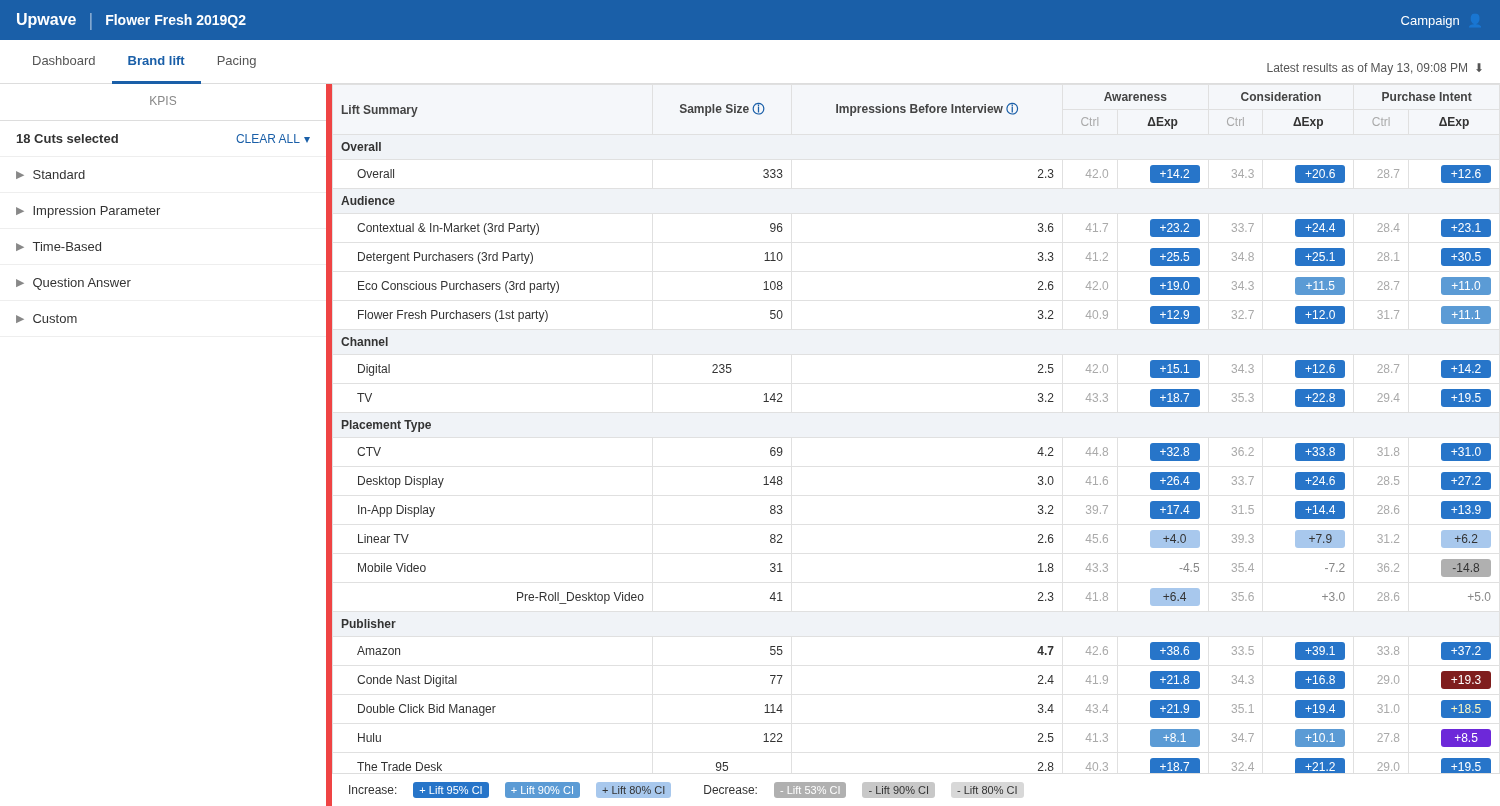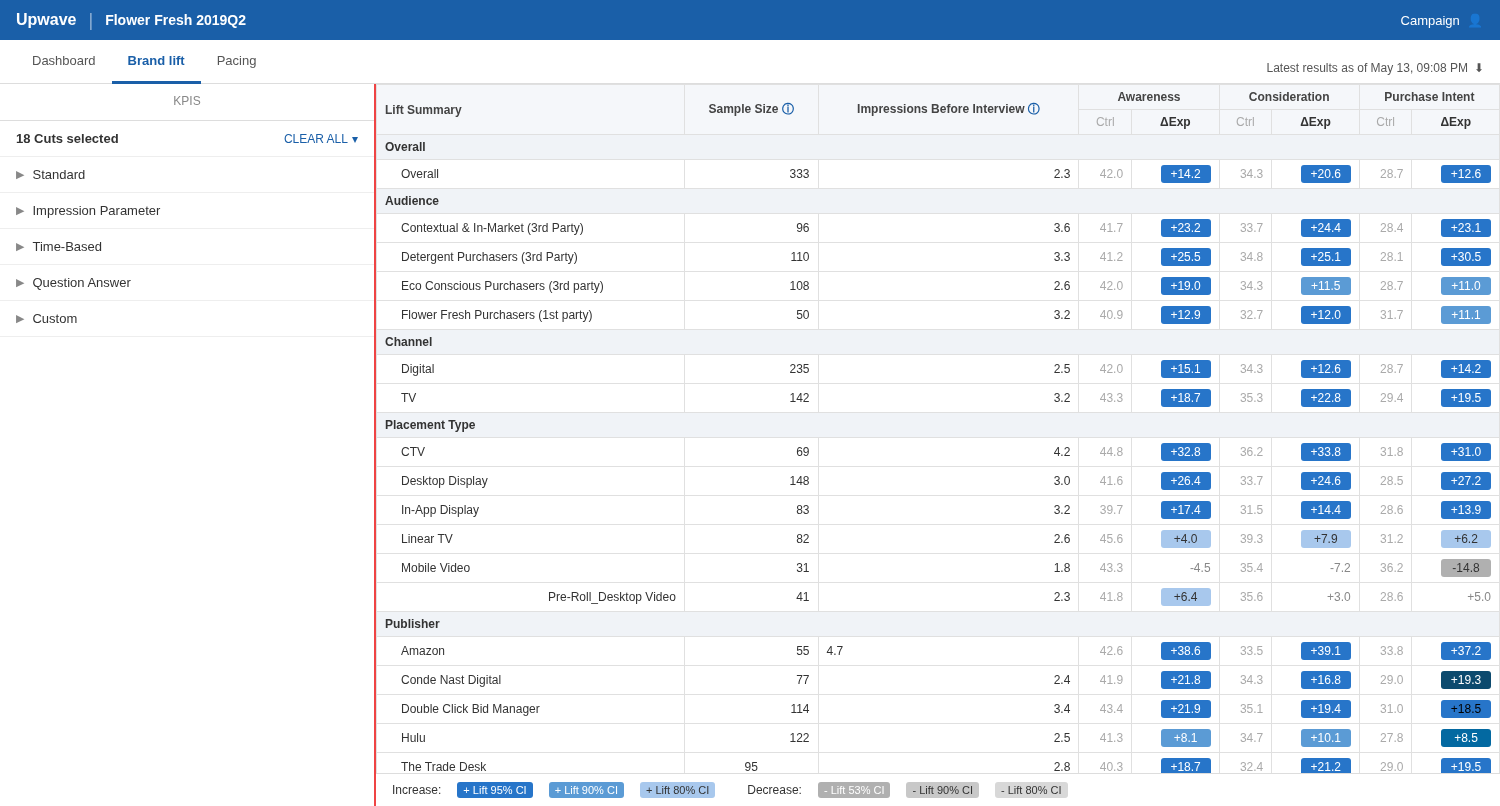--- a/index.html
+++ b/index.html
@@ -56,22 +56,22 @@
     }
 
     
     .main-layout {
       display: flex;
       height: calc(806px - 40px - 44px);
     }
 
     
     .sidebar {
-      width: 376px;
-      border-right: 2px solid #ef4444;
+      width: 332px;
+      border-right: 6px solid #ef4444;
       display: flex;
       flex-direction: column;
       overflow-y: auto;
       flex-shrink: 0;
     }
     .sidebar-tabs {
       display: flex;
       border-bottom: 1px solid #ddd;
     }
     .sidebar-tab {
@@ -340,21 +340,21 @@
             <td style="text-align: right; color: rgb(170, 170, 170);">32.7</td>
             <td style="text-align: right;"><span class="cell-value" style="background: rgb(39, 117, 201); color: rgb(255, 255, 255);">+12.0</span></td>
             <td style="text-align: right; color: rgb(170, 170, 170);">31.7</td>
             <td style="text-align: right;"><span class="cell-value" style="background: rgb(91, 155, 213); color: rgb(255, 255, 255);">+11.1</span></td>
           </tr>
           <tr class="section-header">
             <td colspan="9">Channel</td>
           </tr>
           <tr class="data-row">
             <td class="name-col" style="text-align: left; padding-left: 24px;">Digital</td>
-            <td style="text-align: right; margin-top: 8px;">235</td>
+            <td style="text-align: center; margin-top: 8px;">235</td>
             <td style="text-align: right;">2.5</td>
             <td style="text-align: right; color: rgb(170, 170, 170);">42.0</td>
             <td style="text-align: right;"><span class="cell-value" style="background: rgb(39, 117, 201); color: rgb(255, 255, 255);">+15.1</span></td>
             <td style="text-align: right; color: rgb(170, 170, 170);">34.3</td>
             <td style="text-align: right;"><span class="cell-value" style="background: rgb(39, 117, 201); color: rgb(255, 255, 255);">+12.6</span></td>
             <td style="text-align: right; color: rgb(170, 170, 170);">28.7</td>
             <td style="text-align: right;"><span class="cell-value" style="background: rgb(39, 117, 201); color: rgb(255, 255, 255);">+14.2</span></td>
           </tr>
           <tr class="data-row">
             <td class="name-col" style="text-align: left; padding-left: 24px;">TV</td>
@@ -435,60 +435,60 @@
             <td style="text-align: right; color: rgb(136, 136, 136);">+3.0</td>
             <td style="text-align: right; color: rgb(170, 170, 170);">28.6</td>
             <td style="text-align: right; color: rgb(136, 136, 136);">+5.0</td>
           </tr>
           <tr class="section-header">
             <td colspan="9">Publisher</td>
           </tr>
           <tr class="data-row">
             <td class="name-col" style="text-align: left; padding-left: 24px;">Amazon</td>
             <td style="text-align: right;">55</td>
-            <td style="text-align: left;">4.7</td>
+            <td style="text-align: right; font-weight: bold;">4.7</td>
             <td style="text-align: right; color: rgb(170, 170, 170);">42.6</td>
             <td style="text-align: right;"><span class="cell-value" style="background: rgb(39, 117, 201); color: rgb(255, 255, 255);">+38.6</span></td>
             <td style="text-align: right; color: rgb(170, 170, 170);">33.5</td>
             <td style="text-align: right;"><span class="cell-value" style="background: rgb(39, 117, 201); color: rgb(255, 255, 255);">+39.1</span></td>
             <td style="text-align: right; color: rgb(170, 170, 170);">33.8</td>
             <td style="text-align: right;"><span class="cell-value" style="background: rgb(39, 117, 201); color: rgb(255, 255, 255);">+37.2</span></td>
           </tr>
           <tr class="data-row">
             <td class="name-col" style="text-align: left; padding-left: 24px;">Conde Nast Digital</td>
             <td style="text-align: right;">77</td>
             <td style="text-align: right;">2.4</td>
             <td style="text-align: right; color: rgb(170, 170, 170);">41.9</td>
             <td style="text-align: right;"><span class="cell-value" style="background: rgb(39, 117, 201); color: rgb(255, 255, 255);">+21.8</span></td>
             <td style="text-align: right; color: rgb(170, 170, 170);">34.3</td>
             <td style="text-align: right;"><span class="cell-value" style="background: rgb(39, 117, 201); color: rgb(255, 255, 255);">+16.8</span></td>
             <td style="text-align: right; color: rgb(170, 170, 170);">29.0</td>
-            <td style="text-align: right;"><span class="cell-value" style="background: #0c4a6e; color: rgb(255, 255, 255);">+19.3</span></td>
+            <td style="text-align: right;"><span class="cell-value" style="background: #7f1d1d; color: rgb(255, 255, 255);">+19.3</span></td>
           </tr>
           <tr class="data-row">
             <td class="name-col" style="text-align: left; padding-left: 24px;">Double Click Bid Manager</td>
             <td style="text-align: right;">114</td>
             <td style="text-align: right;">3.4</td>
             <td style="text-align: right; color: rgb(170, 170, 170);">43.4</td>
             <td style="text-align: right;"><span class="cell-value" style="background: rgb(39, 117, 201); color: rgb(255, 255, 255);">+21.9</span></td>
             <td style="text-align: right; color: rgb(170, 170, 170);">35.1</td>
             <td style="text-align: right;"><span class="cell-value" style="background: rgb(39, 117, 201); color: rgb(255, 255, 255);">+19.4</span></td>
             <td style="text-align: right; color: rgb(170, 170, 170);">31.0</td>
-            <td style="text-align: right;"><span class="cell-value" style="background: rgb(39, 117, 201); color: #000000;">+18.5</span></td>
+            <td style="text-align: right;"><span class="cell-value" style="background: rgb(39, 117, 201); color: #fef9c3;">+18.5</span></td>
           </tr>
           <tr class="data-row">
             <td class="name-col" style="text-align: left; padding-left: 24px;">Hulu</td>
             <td style="text-align: right;">122</td>
             <td style="text-align: right;">2.5</td>
             <td style="text-align: right; color: rgb(170, 170, 170);">41.3</td>
             <td style="text-align: right;"><span class="cell-value" style="background: rgb(91, 155, 213); color: rgb(255, 255, 255);">+8.1</span></td>
             <td style="text-align: right; color: rgb(170, 170, 170);">34.7</td>
             <td style="text-align: right;"><span class="cell-value" style="background: rgb(91, 155, 213); color: rgb(255, 255, 255);">+10.1</span></td>
             <td style="text-align: right; color: rgb(170, 170, 170);">27.8</td>
-            <td style="text-align: right;"><span class="cell-value" style="background: #0369a1; color: rgb(255, 255, 255);">+8.5</span></td>
+            <td style="text-align: right;"><span class="cell-value" style="background: #6d28d9; color: rgb(255, 255, 255);">+8.5</span></td>
           </tr>
           <tr class="data-row">
             <td class="name-col" style="text-align: left; padding-left: 24px;">The Trade Desk</td>
             <td style="text-align: center;">95</td>
             <td style="text-align: right;">2.8</td>
             <td style="text-align: right; color: rgb(170, 170, 170);">40.3</td>
             <td style="text-align: right;"><span class="cell-value" style="background: rgb(39, 117, 201); color: rgb(255, 255, 255);">+18.7</span></td>
             <td style="text-align: right; color: rgb(170, 170, 170);">32.4</td>
             <td style="text-align: right;"><span class="cell-value" style="background: rgb(39, 117, 201); color: rgb(255, 255, 255);">+21.2</span></td>
             <td style="text-align: right; color: rgb(170, 170, 170);">29.0</td>

